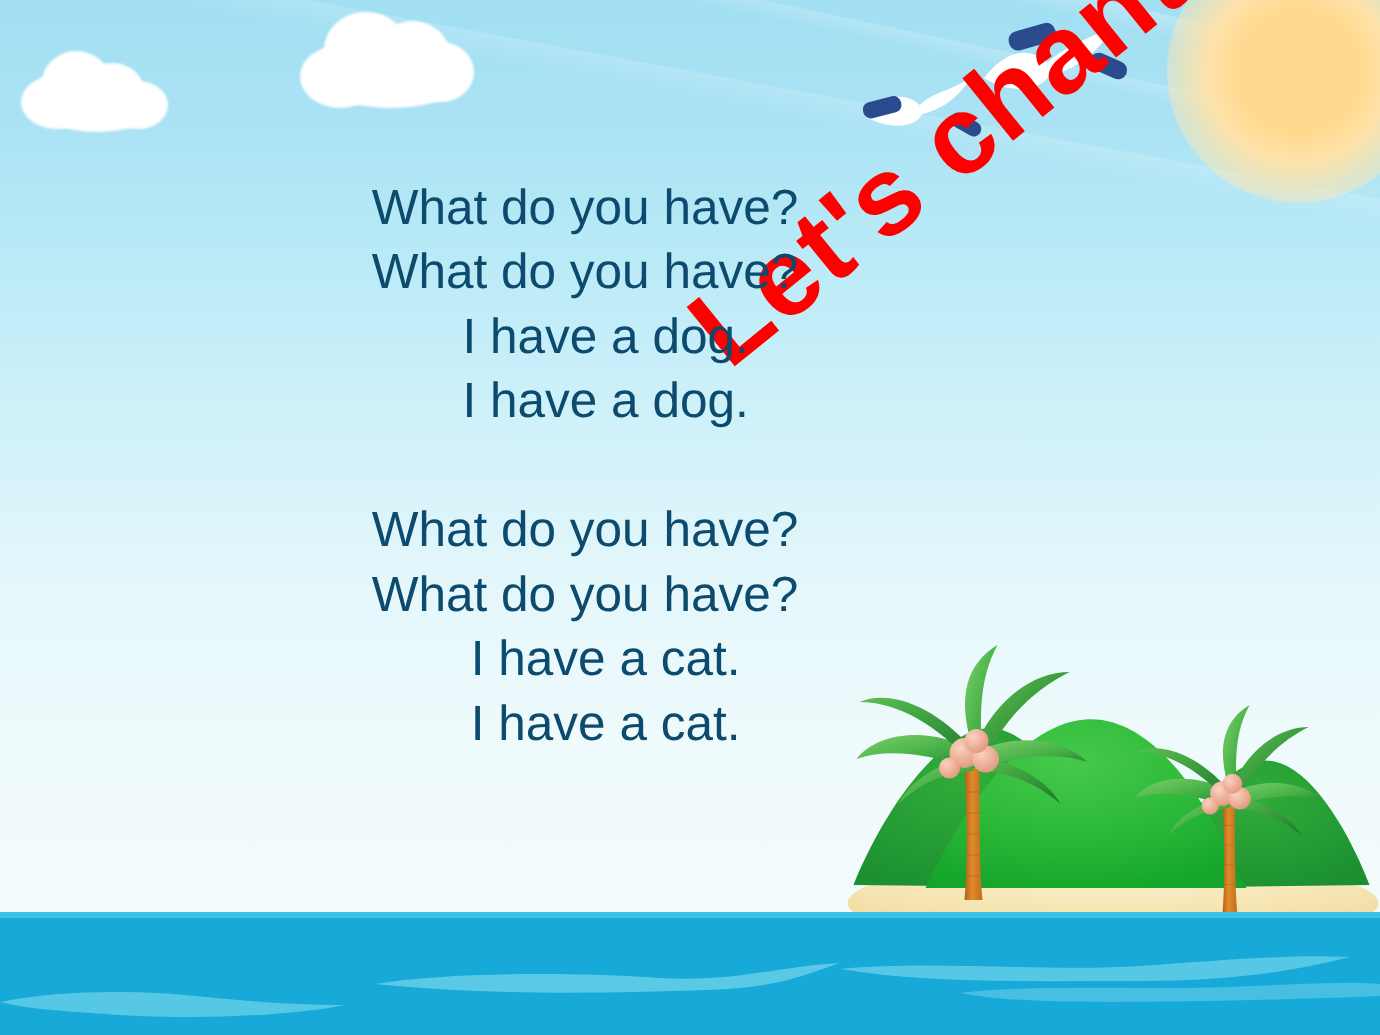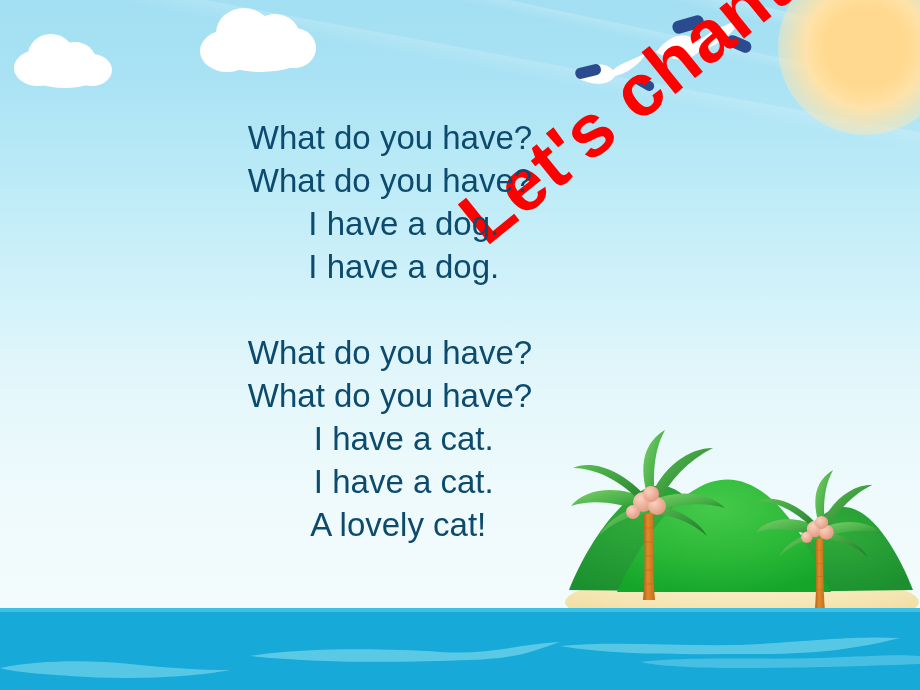--- a/index.html
+++ b/index.html
@@ -186,21 +186,20 @@
       <div class="line">What do you have?</div>
       <div class="line">   I have a dog.</div>
       <div class="line">   I have a dog.</div>
     </div>
     <div class="gap"></div>
     <div class="stanza">
       <div class="line">What do you have?</div>
       <div class="line">What do you have?</div>
       <div class="line">   I have a cat.</div>
       <div class="line">   I have a cat.</div>
-      <div class="line">  A lovely cat!</div>
     </div>
   </div>
 
   <div class="island">
     <svg width="355" height="175" viewBox="0 0 355 175">
       <defs>
         <radialGradient id="hillBack" cx="45%" cy="30%" r="75%">
           <stop offset="0%" stop-color="#31ad3a"></stop>
           <stop offset="100%" stop-color="#1c9030"></stop>
         </radialGradient>

